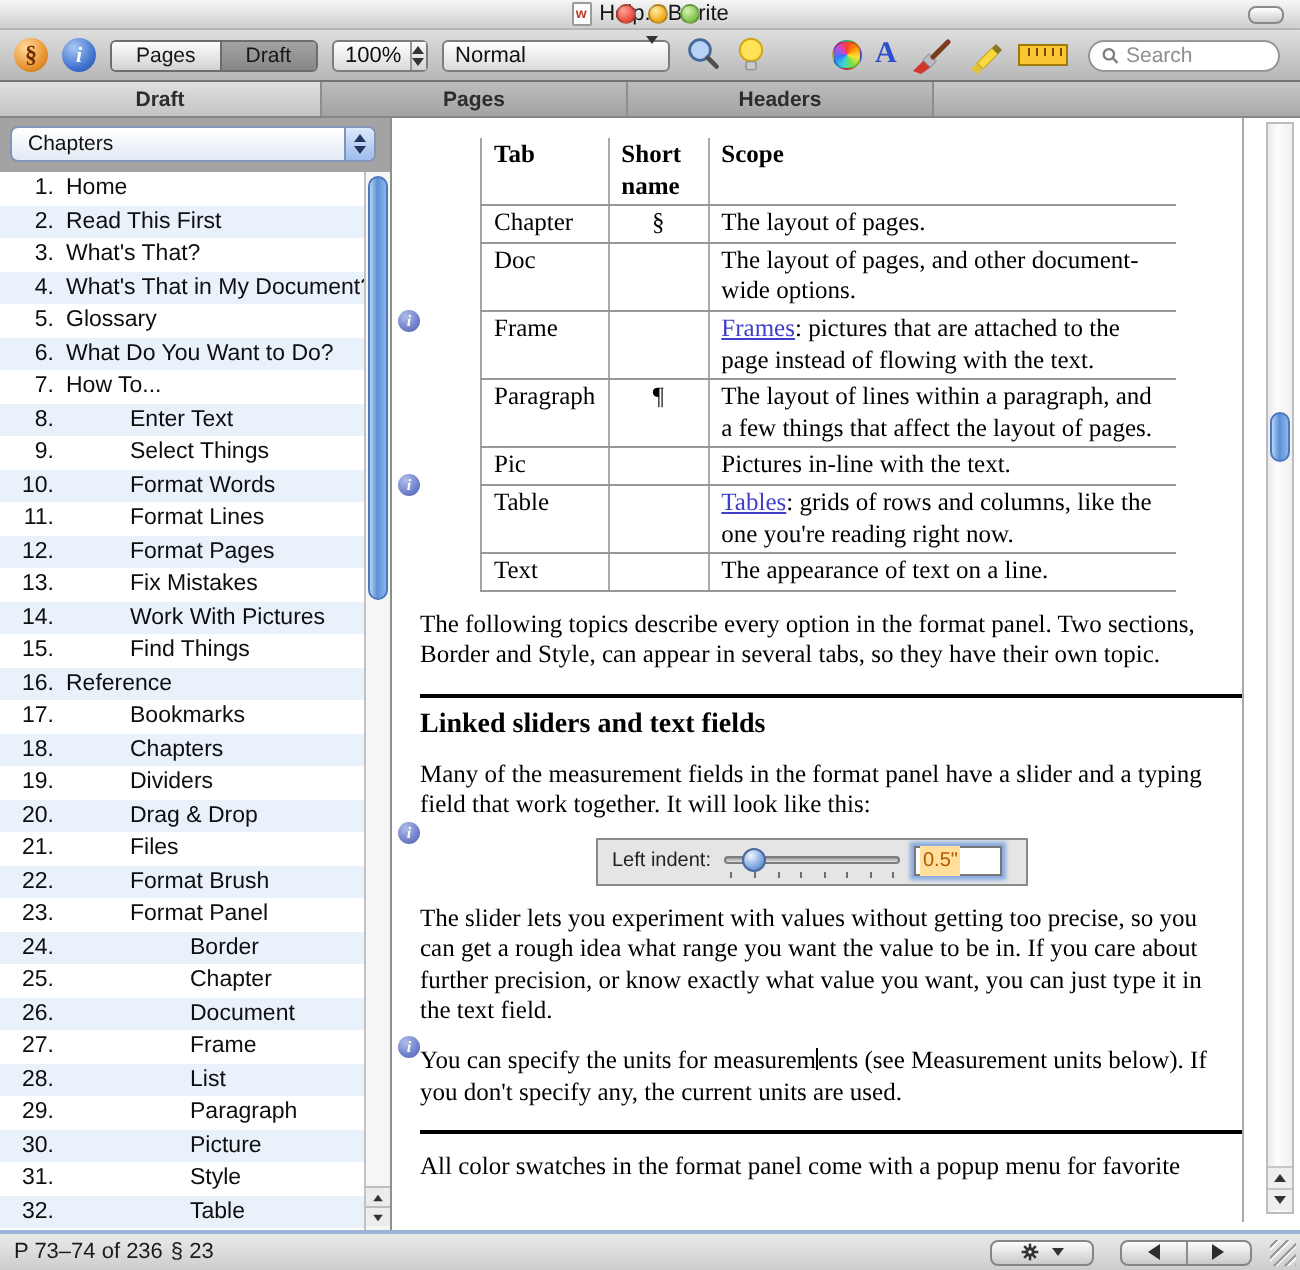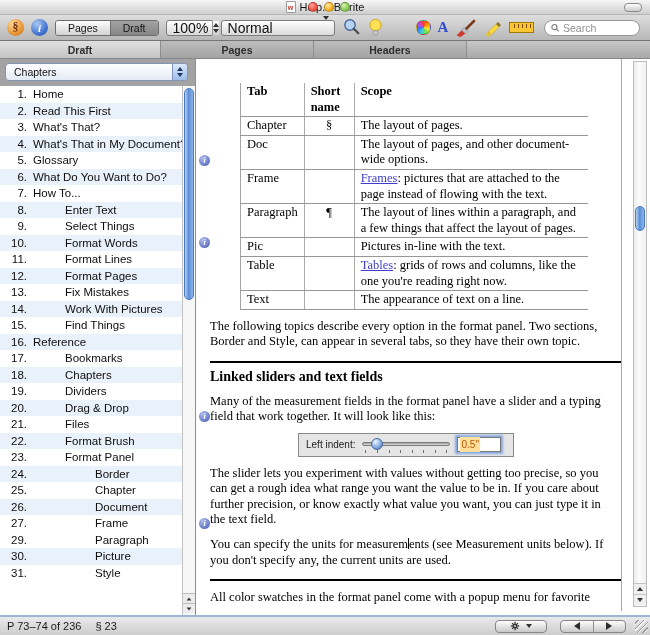--- a/index.html
+++ b/index.html
@@ -20,21 +20,21 @@
 
   
   .toolbar { height:26px; background:linear-gradient(#dedede,#b7b7b7); border-bottom:1px solid #747474; display:flex; align-items:center; padding:0 7px; gap:7px; }
   .round-btn { width:17px; height:17px; border-radius:50%; display:flex; align-items:center; justify-content:center; flex:none; }
   .sect-btn { background:radial-gradient(circle at 35% 28%, #ffd89a, #e8932f 62%, #b96a12); color:#6e2a00; font:bold 12px "Liberation Serif",serif; }
   .info-btn { background:radial-gradient(circle at 35% 28%, #a9c8f2, #3d6fce 65%, #2b54a6); color:#fff; font:italic bold 11px "Liberation Serif",serif; }
   .seg-ctl { display:flex; height:16px; border:1px solid #6d6d6d; border-radius:3px; overflow:hidden; font-size:10.5px; color:#161616; }
   .seg { padding:0 12px; display:flex; align-items:center; background:linear-gradient(#fdfdfd,#d2d2d2); }
   .seg + .seg { border-left:1px solid #6d6d6d; }
   .seg.sel { background:linear-gradient(#a3a3a3,#868686); }
-  .popup { height:16px; border:1px solid #7d7d7d; border-radius:3px; background:linear-gradient(#fff,#dadada); display:flex; align-items:center; font-size:14px; color:#111; }
+  .popup { height:16px; border:1px solid #7d7d7d; border-radius:3px; background:linear-gradient(#fff,#dadada); display:flex; align-items:center; font-size:11px; color:#111; }
   .popup .val { padding:0 4px 0 6px; flex:1; white-space:nowrap; }
   .zoom-popup { width:48px; }
   .stepper { width:12px; height:100%; border-left:1px solid #969696; background:linear-gradient(#fafafa,#d2d2d2); display:flex; flex-direction:column; align-items:center; justify-content:center; gap:2px; }
   .tri-up { width:0; height:0; border-left:3px solid transparent; border-right:3px solid transparent; border-bottom:4px solid #333; }
   .tri-dn { width:0; height:0; border-left:3px solid transparent; border-right:3px solid transparent; border-top:4px solid #333; }
   .style-popup { width:114px; }
   .popup .arrow-zone { padding-right:5px; }
   .tool-ico { flex:none; display:flex; align-items:center; justify-content:center; }
   .color-wheel { width:15px; height:15px; border-radius:50%; background:conic-gradient(#ff3b30,#ff9500,#ffe234,#6ce24a,#38d0e0,#3478f6,#c44ae0,#ff3b30); border:1px solid rgba(0,0,0,.25); }
   .font-a { font:bold 15px "Liberation Serif",serif; color:#2d4ed0; line-height:1; }
@@ -66,21 +66,21 @@
   .sb-label.lvl2 { padding-left:62px; }
   .sb-scrollbar { position:absolute; top:27px; right:0; bottom:0; width:13px; background:#f6f6f6; border-left:1px solid #c2c2c2; }
   .sb-thumb { position:absolute; top:2px; left:1px; width:10px; height:212px; border-radius:5px; border:1px solid #4a79bd; background:linear-gradient(90deg,#bad3f3,#5b8fd9 45%,#8db6ea); }
   .sb-arrowbox { position:absolute; left:0; right:0; bottom:2px; }
   .sb-arrowbtn { height:10px; display:flex; align-items:center; justify-content:center; background:#ececec; border-top:1px solid #bdbdbd; }
   .sb-arrowbtn .tri-up, .sb-arrowbtn .tri-dn { transform:scale(.8); }
 
   
   .content { flex:1; position:relative; background:#fff; overflow:hidden; }
   .doc-frame { position:absolute; left:0; top:0; bottom:4px; right:28px; border-right:1px solid #a8a8a8; overflow:hidden; }
-  .doc { padding:20px 12px 0 14px; font-family:"Liberation Serif",serif; font-size:12.5px; line-height:15.6px; color:#000; }
+  .doc { padding:6px 12px 0 14px; font-family:"Liberation Serif",serif; font-size:12.5px; line-height:15.6px; color:#000; }
   table.help { border-collapse:collapse; margin:4px 0 0 30px; border-left:1px solid #a5a5a5; }
   table.help th, table.help td { padding:1px 6px; vertical-align:top; border-bottom:1px solid #979797; font-size:12.5px; line-height:15.6px; }
   table.help th { font-weight:bold; text-align:left; }
   .c1 { width:56px; border-right:1px solid #ababab; }
   .c2 { width:50px; border-right:1px solid #ababab; }
   td.c2 { text-align:center; }
   .c3 { width:234px; }
   .doc a { color:#3f3fcc; text-decoration:underline; }
   .para { margin:9px 0 0; }
   hr.rule { border:none; border-top:2px solid #000; margin:11px -12px 0 0; }
@@ -97,21 +97,21 @@
   .caret { display:inline-block; width:1px; height:11px; background:#000; vertical-align:-1px; }
   .note-icon { position:absolute; left:3px; width:11px; height:11px; border-radius:50%; background:radial-gradient(circle at 35% 28%, #b0bdea, #6a7cc8 65%, #5263ad); color:#fff; font:italic bold 8px "Liberation Serif",serif; display:flex; align-items:center; justify-content:center; z-index:3; }
   .n1 { top:96px; } .n2 { top:178px; } .n3 { top:352px; } .n4 { top:459px; }
   .cscroll { position:absolute; top:2px; bottom:8px; right:3px; width:14px; border:1px solid #bdbdbd; background:linear-gradient(90deg,#ebebeb,#fcfcfc 40%,#f1f1f1); }
   .cthumb { position:absolute; top:144px; left:1px; width:10px; height:25px; border-radius:5px; border:1px solid #4a79bd; background:linear-gradient(90deg,#bad3f3,#5b8fd9 45%,#8db6ea); }
   .c-arrowbox { position:absolute; left:0; right:0; bottom:1px; }
   .c-arrowbtn { height:11px; display:flex; align-items:center; justify-content:center; border-top:1px solid #c6c6c6; background:#efefef; }
 
   
   .statusbar { height:20px; background:linear-gradient(#eaeaea,#cdcdcd); border-top:2px solid #9db4d6; display:flex; align-items:center; padding:0 24px 0 7px; font-size:11px; color:#1a1a1a; position:relative; }
-  .status-left { display:flex; gap:14px;justify-content:center; }
+  .status-left { display:flex; gap:4px;justify-content:center; }
   .sb-btns { margin-left:auto; display:flex; gap:13px; align-items:center; }
   .gear-btn { width:52px; height:13px; border:1px solid #868686; border-radius:4px; background:linear-gradient(#fdfdfd,#c9c9c9); display:flex; align-items:center; justify-content:center; gap:6px; }
   .navseg { width:66px; height:13px; border:1px solid #868686; border-radius:4px; background:linear-gradient(#fdfdfd,#c9c9c9); display:flex; overflow:hidden; }
   .navseg .half { flex:1; display:flex; align-items:center; justify-content:center; }
   .navseg .half + .half { border-left:1px solid #8d8d8d; }
   .tri-left { width:0; height:0; border-top:4px solid transparent; border-bottom:4px solid transparent; border-right:6px solid #2d2d2d; }
   .tri-right { width:0; height:0; border-top:4px solid transparent; border-bottom:4px solid transparent; border-left:6px solid #2d2d2d; }
   .grip { position:absolute; right:2px; bottom:2px; width:13px; height:13px; background:repeating-linear-gradient(135deg, transparent 0 2px, #9a9a9a 2px 3px, #f4f4f4 3px 4px); }
 </style>
 </head>
@@ -307,31 +307,39 @@
             <span class="sb-label lvl2">Chapter</span>
           </div>
           <div class="sb-row alt">
             <span class="sb-num">26.</span>
             <span class="sb-label lvl2">Document</span>
           </div>
           <div class="sb-row">
             <span class="sb-num">27.</span>
             <span class="sb-label lvl2">Frame</span>
           </div>
+          <div class="sb-row alt">
+            <span class="sb-num">28.</span>
+            <span class="sb-label lvl2">List</span>
+          </div>
           <div class="sb-row">
             <span class="sb-num">29.</span>
             <span class="sb-label lvl2">Paragraph</span>
           </div>
           <div class="sb-row alt">
             <span class="sb-num">30.</span>
             <span class="sb-label lvl2">Picture</span>
           </div>
           <div class="sb-row">
             <span class="sb-num">31.</span>
             <span class="sb-label lvl2">Style</span>
+          </div>
+          <div class="sb-row alt">
+            <span class="sb-num">32.</span>
+            <span class="sb-label lvl2">Table</span>
           </div>
         </div>
       <div class="sb-scrollbar">
         <div class="sb-thumb"></div>
         <div class="sb-arrowbox">
           <div class="sb-arrowbtn">
               <span class="tri-up"></span>
             </div>
           <div class="sb-arrowbtn">
               <span class="tri-dn"></span>

